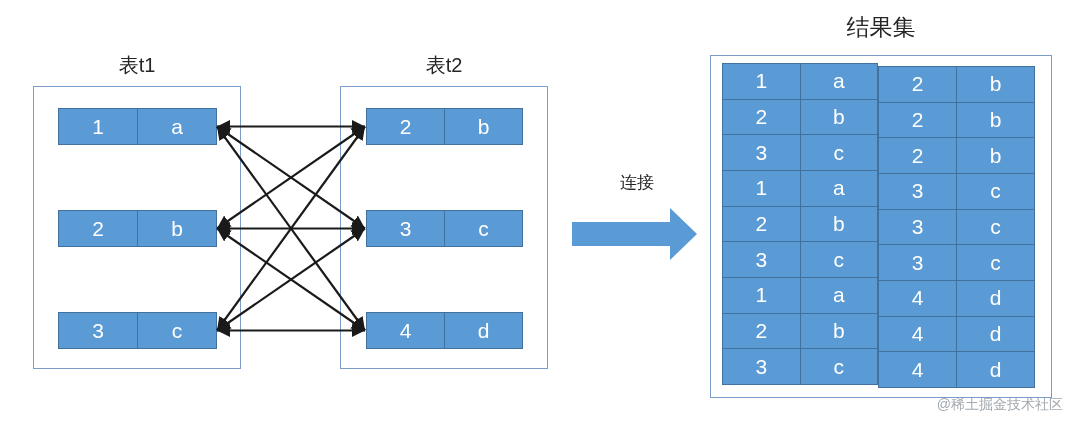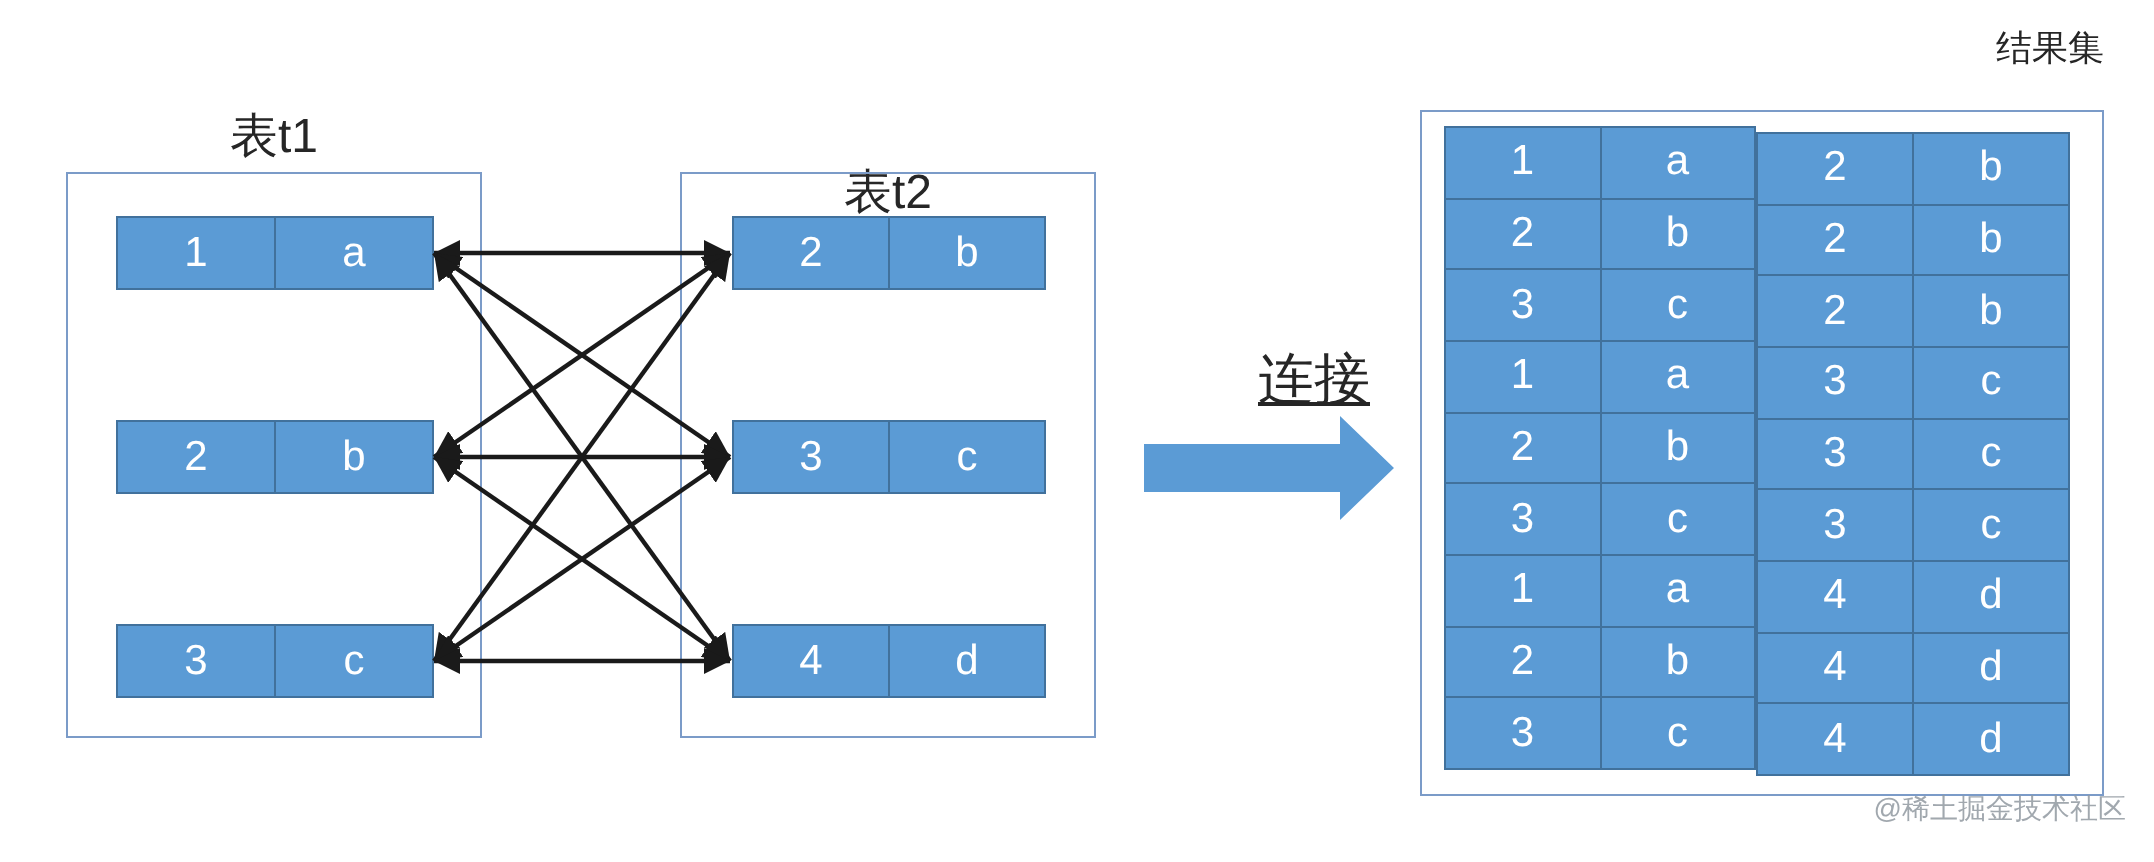--- a/index.html
+++ b/index.html
@@ -4,41 +4,41 @@
 <style>
   html,body { margin:0; padding:0; background:#fff; }
   .canvas {
     position:relative; width:1077px; height:431px; background:#ffffff;
     font-family:"Liberation Sans", sans-serif; overflow:hidden;
     --cell-fill:#5B9BD5; --cell-border:#41719C; --box-border:#7B9BC8;
     --arrow-fill:#5B9BD5; --line:#1A1A1A; --title-text:#262626;
     --cell-text:#FFFFFF; --watermark:#9199A1;
   }
   .table-title {
-    position:absolute; text-align:center; font-size:24px; color:var(--title-text);
+    position:absolute; text-align:center; font-size:20px; color:var(--title-text);
   }
   .outer-box {
     position:absolute; border:1px solid var(--box-border); box-sizing:border-box;
     background:transparent;
   }
   .mini-row {
     position:absolute; display:flex; background:var(--cell-fill);
     border:1px solid var(--cell-border); box-sizing:border-box;
   }
   .mini-row .cell {
     flex:1; display:flex; align-items:center; justify-content:center;
     color:var(--cell-text); font-size:21px;
   }
   .mini-row .cell:first-child { border-right:1px solid var(--cell-border); }
   .overlay {
     position:absolute; left:0; top:0; width:1077px; height:431px;
     pointer-events:none;
   }
   .join-label {
-    position:absolute; text-align:right; font-size:28px; color:var(--title-text);text-decoration:underline;
+    position:absolute; text-align:center; font-size:17px; color:var(--title-text);
   }
   .half {
     position:absolute; display:flex; flex-direction:column;
     background:var(--cell-fill); border:1px solid var(--cell-border);
     box-sizing:border-box;
   }
   .res-row { flex:1; display:flex; border-bottom:1px solid var(--cell-border); }
   .res-row:last-child { border-bottom:none; }
   .res-cell {
     flex:1; display:flex; align-items:center; justify-content:center;
@@ -64,21 +64,21 @@
     <div class="mini-row" style="left:24px; top:123px; width:159px; height:37px;">
       <div class="cell">2</div>
       <div class="cell">b</div>
     </div>
     <div class="mini-row" style="left:24px; top:225px; width:159px; height:37px;">
       <div class="cell">3</div>
       <div class="cell">c</div>
     </div>
   </div>
 
-  <div class="table-title" style="left:340px; top:52px; width:208px;margin-top:28px;">表t2</div>
+  <div class="table-title" style="left:340px; top:52px; width:208px;">表t2</div>
   <div class="outer-box" style="left:340px; top:86px; width:208px; height:283px;">
     <div class="mini-row" style="left:25px; top:21px; width:157px; height:37px;">
       <div class="cell">2</div>
       <div class="cell">b</div>
     </div>
     <div class="mini-row" style="left:25px; top:123px; width:157px; height:37px;">
       <div class="cell">3</div>
       <div class="cell">c</div>
     </div>
     <div class="mini-row" style="left:25px; top:225px; width:157px; height:37px;">
@@ -102,21 +102,21 @@
         <line x1="217" y1="228.5" x2="365" y2="330.5" stroke="#1A1A1A" stroke-width="2.2" marker-start="url(#ah)" marker-end="url(#ah)"></line>
         <line x1="217" y1="330.5" x2="365" y2="126.5" stroke="#1A1A1A" stroke-width="2.2" marker-start="url(#ah)" marker-end="url(#ah)"></line>
         <line x1="217" y1="330.5" x2="365" y2="228.5" stroke="#1A1A1A" stroke-width="2.2" marker-start="url(#ah)" marker-end="url(#ah)"></line>
         <line x1="217" y1="330.5" x2="365" y2="330.5" stroke="#1A1A1A" stroke-width="2.2" marker-start="url(#ah)" marker-end="url(#ah)"></line>
       </g>
     <polygon points="572,222 670,222 670,208 697,234 670,260 670,246 572,246" style="fill:var(--arrow-fill);"></polygon>
   </svg>
 
   <div class="join-label" style="left:589px; top:171px; width:96px;">连接</div>
 
-  <div class="table-title" style="left:710px; top:12px; width:342px; font-size:18px;text-align:right;">结果集</div>
+  <div class="table-title" style="left:710px; top:12px; width:342px; font-size:23px;">结果集</div>
   <div class="outer-box" style="left:710px; top:55px; width:342px; height:343px;">
     <div class="half" id="res-left" style="left:11px; top:7px; width:156px; height:322px;">
         <div class="res-row">
           <div class="res-cell">1</div>
           <div class="res-cell">a</div>
         </div>
         <div class="res-row">
           <div class="res-cell">2</div>
           <div class="res-cell">b</div>
         </div>

